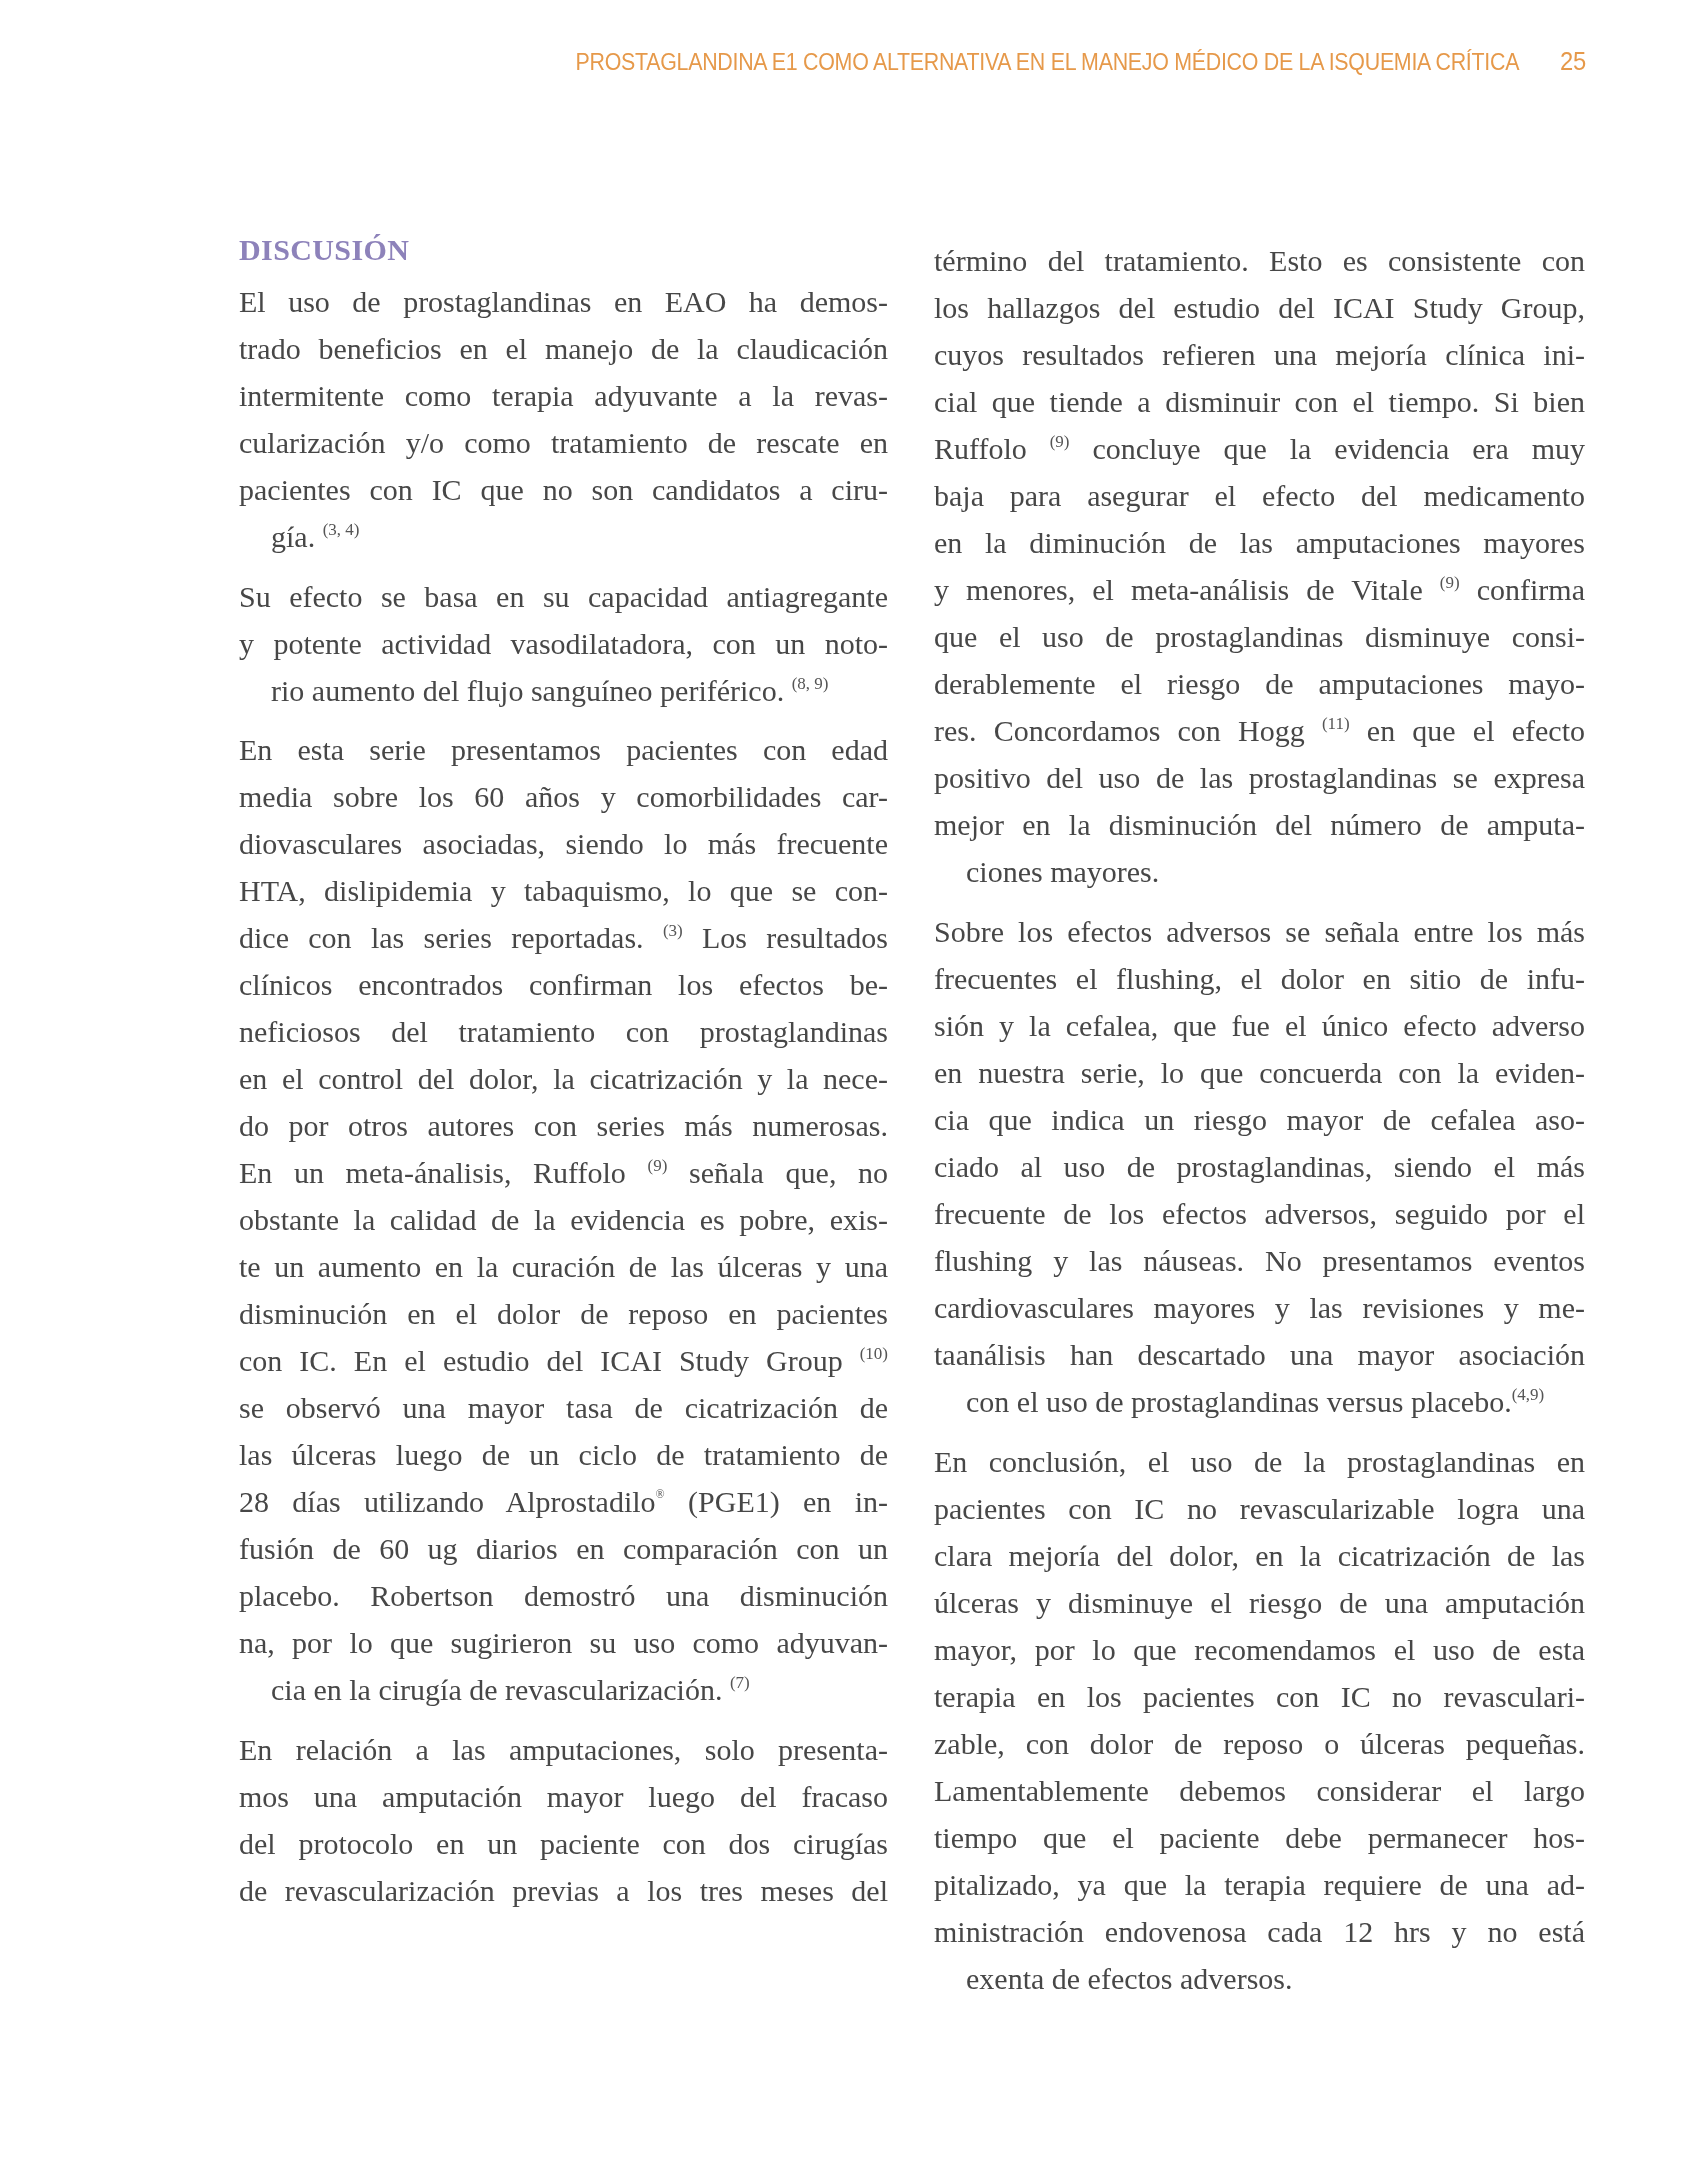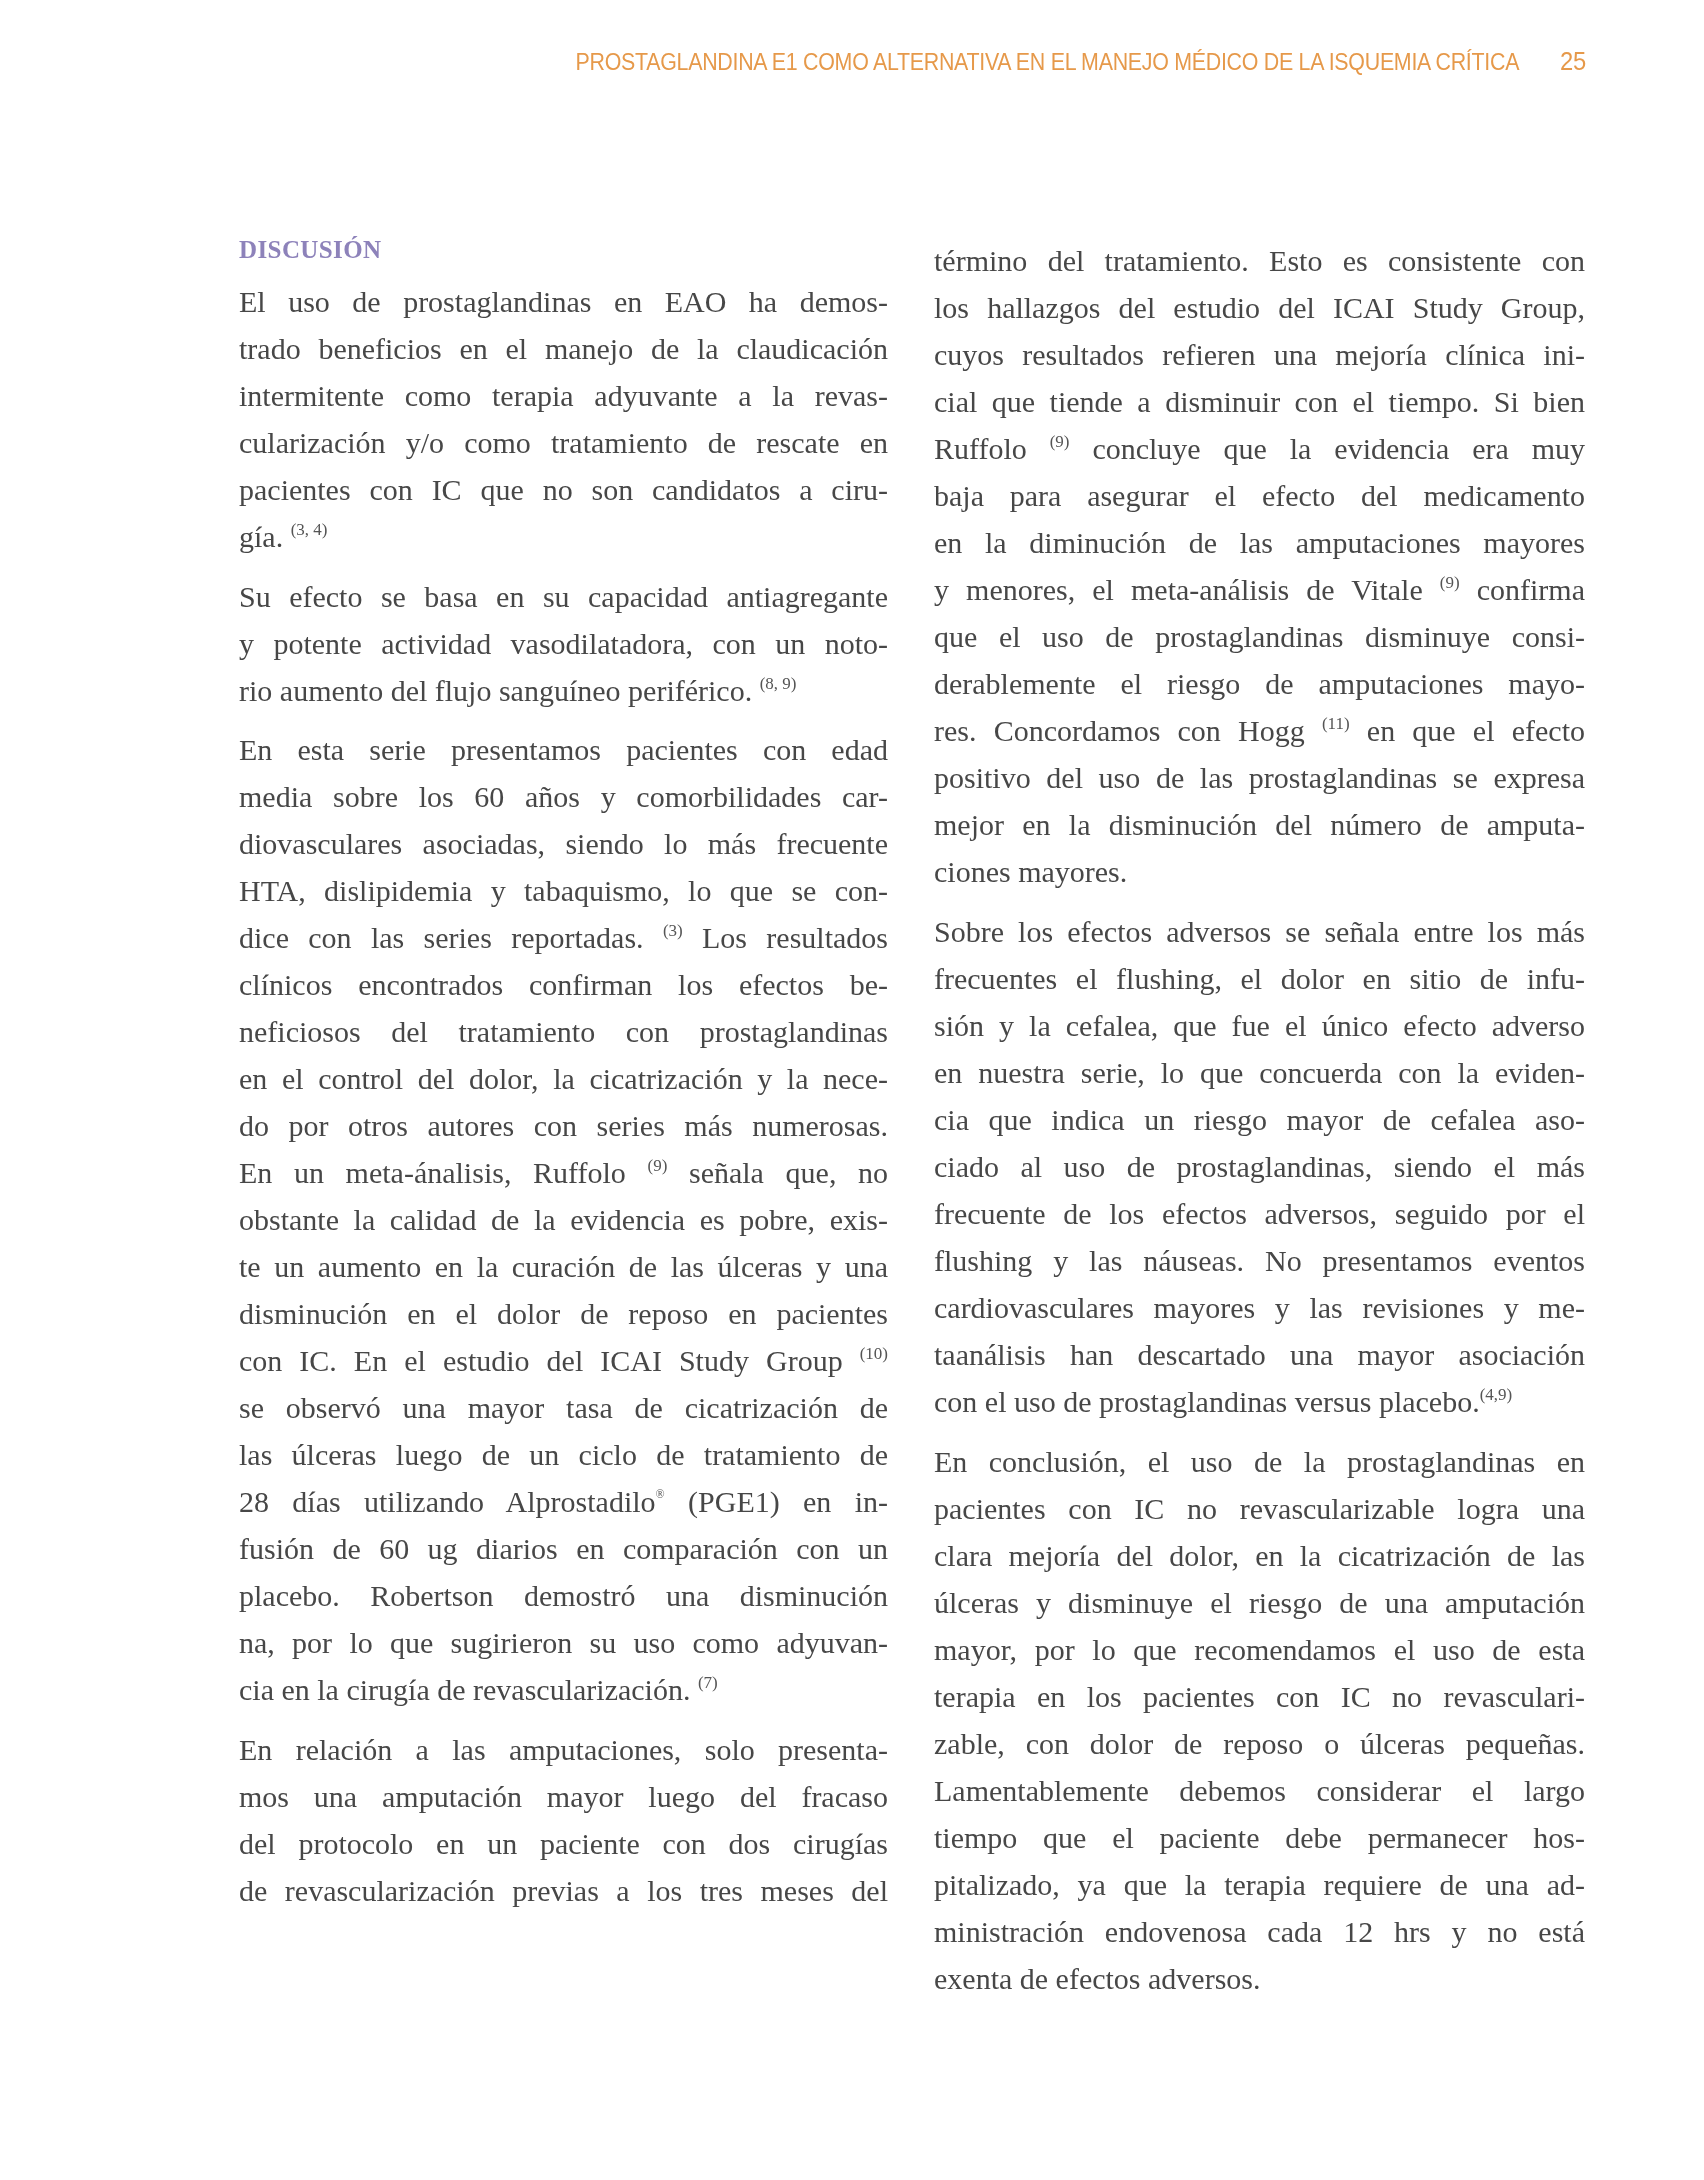--- a/index.html
+++ b/index.html
@@ -15,27 +15,27 @@
   .column {
     position: absolute; top: 228px;
     font-family: "Liberation Serif", "DejaVu Serif", serif;
     font-size: 30px; line-height: 47px; color: #474747;
     text-align: justify; hyphens: manual;
   }
   .col-left { left: 239px; width: 649px; }
   .col-right { left: 934px; width: 651px; top: 237px; }
   .section-heading {
     font-family: "Liberation Serif", "DejaVu Serif", serif;
-    font-weight: bold; color: #8d82ba; font-size: 25px; line-height: 43px;
+    font-weight: bold; color: #8d82ba; font-size: 30px; line-height: 43px;
     letter-spacing: 0.4px; margin: 0 0 6.8px 0;
   }
   .para { margin: 0 0 12.8px 0; }
   .para .ref { font-size: 17px; vertical-align: 12px; line-height: 0; color: #555; }
   .para .line { display: block; text-align: justify; text-align-last: justify; white-space: nowrap; }
-  .para .line.last { text-align-last: left; }
+  .para .line.last { text-align-last: left; margin-left: 32px; }
 </style>
 </head>
 <body>
 
 <div class="running-header">
   <span>PROSTAGLANDINA E1 COMO ALTERNATIVA EN EL MANEJO MÉDICO DE LA ISQUEMIA CRÍTICA</span>
   <span class="page-num">25</span>
 </div>
 
 <div class="column col-left">

